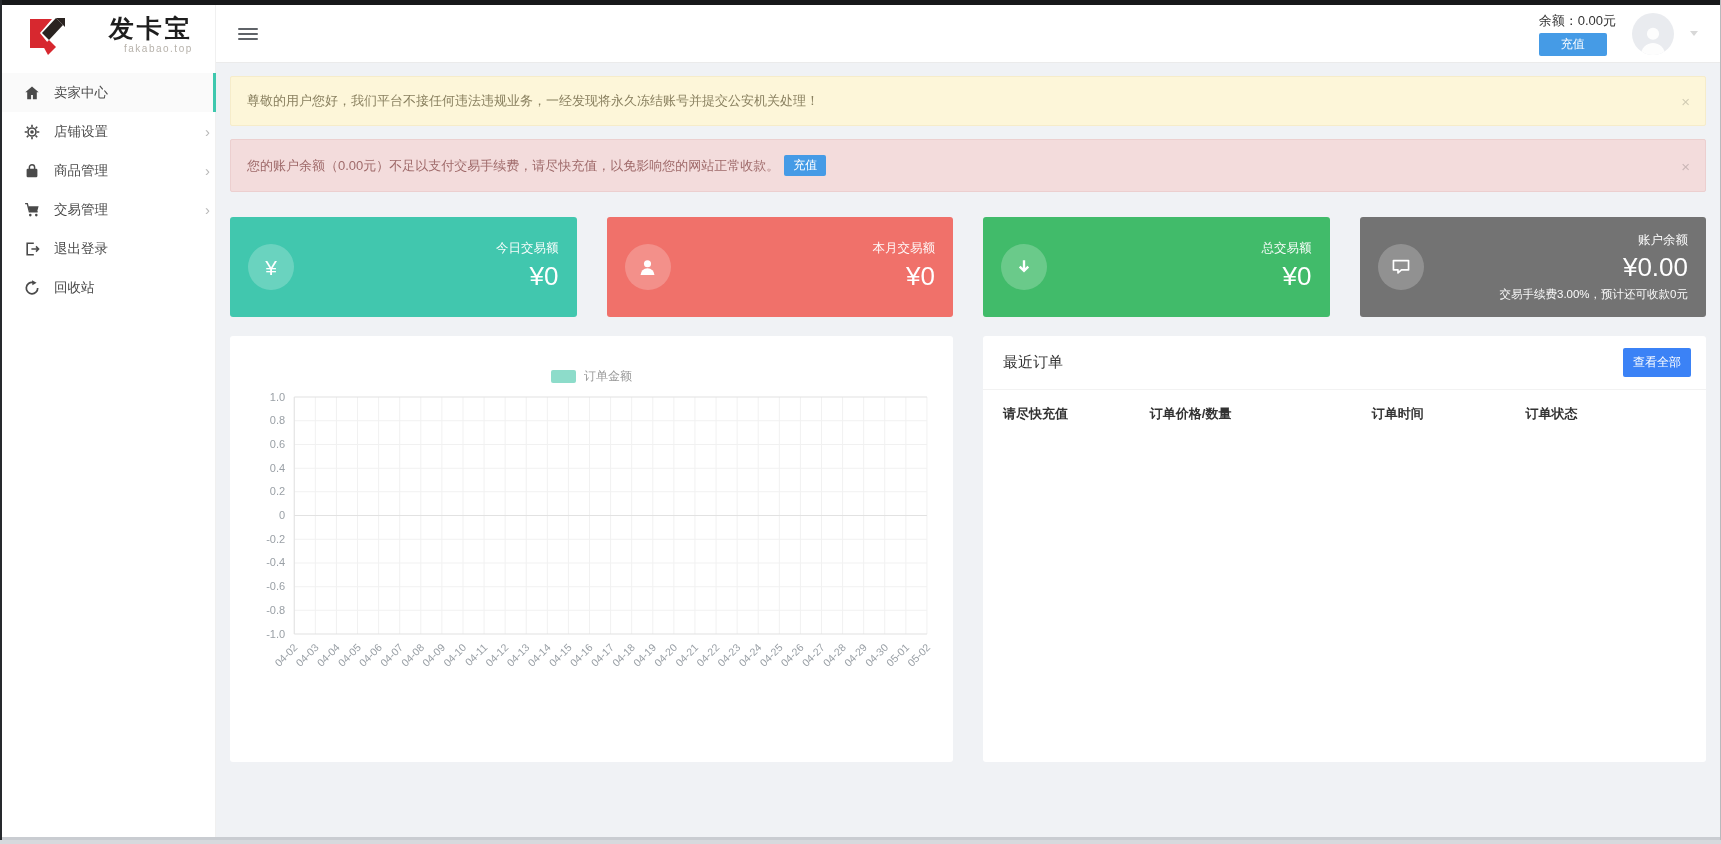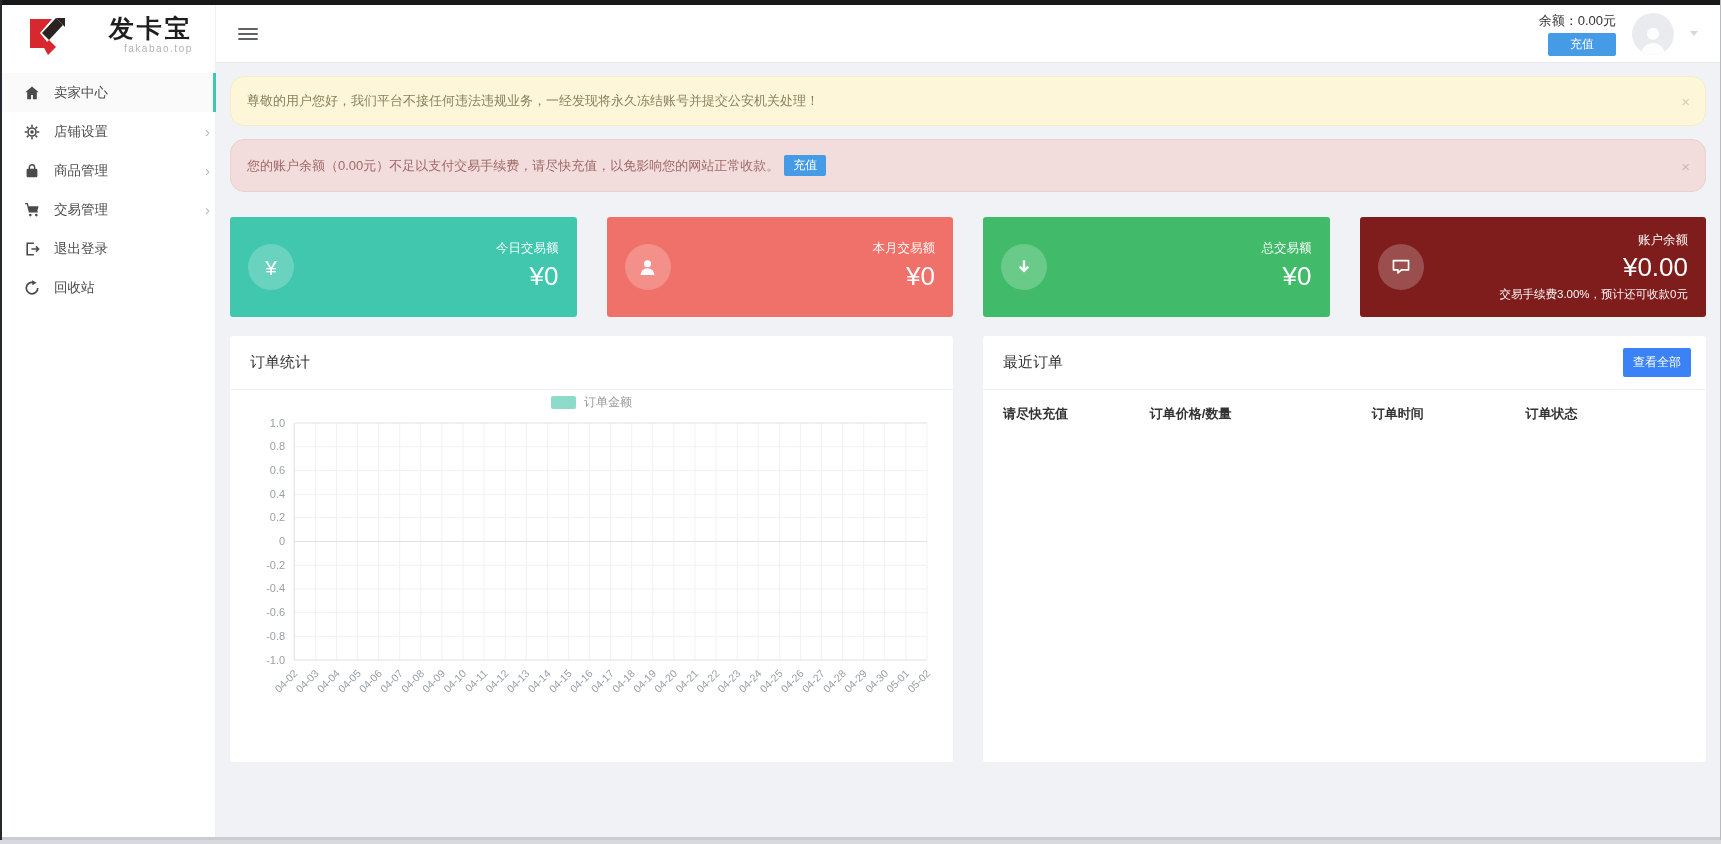--- a/index.html
+++ b/index.html
@@ -25,31 +25,31 @@
   .sb-arrow { margin-left:auto; color:#b9b9b9; font-size:15px; line-height:1; }
   .sb-item.active { background:#fafafa; }
   .sb-item.active::after { content:''; position:absolute; right:-1px; top:0; bottom:0; width:3px; background:#3ec8ae; }
 
   
   .header { position:absolute; left:214px; right:0; top:5px; height:58px; background:#fff;
             border-bottom:1px solid #ebebeb; display:flex; align-items:center; padding:0 22px; z-index:4; }
   .hamburger { width:20px; display:flex; flex-direction:column; gap:3px; cursor:pointer; padding:4px 0; }
   .hamburger i { display:block; height:2px; background:#5f6368; border-radius:1px; }
   .header-right { margin-left:auto; display:flex; align-items:center; gap:16px; }
-  .balance-group { display:flex; flex-direction:column; align-items:flex-end; gap:3px; }
+  .balance-group { display:flex; flex-direction:column; align-items:flex-start; gap:3px; }
   .balance-text { font-size:13px; color:#333; }
   .recharge-btn { background:#459be6; color:#fff; font-size:12px; padding:3px 22px; border:none; border-radius:2px; cursor:pointer; }
   .avatar { width:42px; height:42px; border-radius:50%; background:#e9ebef; overflow:hidden;
             display:flex; align-items:flex-end; justify-content:center; cursor:pointer; }
   .caret { width:0; height:0; border-left:4px solid transparent; border-right:4px solid transparent;
            border-top:5px solid #d8d8d8; cursor:pointer; }
 
   
   .content { position:absolute; left:214px; right:0; top:63px; bottom:3px; padding:13px 14px; overflow:hidden; }
-  .alert { position:relative; border-radius:14px; padding:15px 40px 15px 16px; font-size:13px; margin-bottom:13px; }
+  .alert { position:relative; border-radius:2px; padding:15px 40px 15px 16px; font-size:13px; margin-bottom:13px; }
   .alert-warning { background:#fdf6d9; border:1px solid #f6ecca; color:#8a8160; }
   .alert-danger  { background:#f3dcdc; border:1px solid #eccfcf; color:#9f6a6a; }
   .alert-close { position:absolute; right:15px; top:50%; transform:translateY(-50%); color:rgba(0,0,0,.18);
                  font-size:15px; cursor:pointer; }
   .mini-recharge { display:inline-block; background:#459be6; color:#fff; padding:2px 9px; border-radius:2px;
                    font-size:12px; margin-left:5px; cursor:pointer; vertical-align:1px; }
 
   .cards { display:grid; grid-template-columns:repeat(4,1fr); gap:30px; margin-top:25px; }
   .stat-card { height:100px; border-radius:3px; color:#fff; display:flex; align-items:center; padding:0 18px; }
   .card-icon { width:46px; height:46px; flex:none; border-radius:50%; background:rgba(255,255,255,.22);
@@ -58,21 +58,21 @@
   .card-label { font-size:12.5px; opacity:.96; }
   .card-value { font-size:26px; font-weight:500; margin-top:3px; }
   .card-note  { font-size:11.5px; margin-top:3px; opacity:.97;margin-left:48px; }
 
   .panels { display:grid; grid-template-columns:1fr 1fr; gap:30px; margin-top:19px; }
   .panel { background:#fff; border-radius:3px; min-height:426px; }
   .panel-header { height:54px; padding:0 15px 0 20px; display:flex; align-items:center;
                   font-size:15px; color:#333; border-bottom:1px solid #f2f2f2; }
   .view-all-btn { margin-left:auto; background:#3b82f6; color:#fff; border:none; border-radius:2px;
                   font-size:12px; padding:6px 10px; cursor:pointer; }
-  .legend { display:flex; justify-content:center; align-items:center; gap:8px; margin:4px 0 0; cursor:pointer; }
+  .legend { display:flex; justify-content:center; align-items:center; gap:8px; margin:32px 0 0; cursor:pointer; }
   .legend-swatch { width:25px; height:13px; border-radius:2px; }
   .legend-label { font-size:12px; color:#999; }
   .chart-wrap { padding:0 14px 0 6px; }
   .chart-wrap svg { width:100%; display:block; font-family:"Liberation Sans","DejaVu Sans",sans-serif; }
 
   .table-header { display:grid; grid-template-columns:21.5% 32.5% 22.5% 23.5%; padding:15px 20px 10px; }
   .table-header span { font-size:13px; font-weight:bold; color:#333; }
 </style>
 </head>
 <body>
@@ -232,40 +232,37 @@
               <path d="M8 2v9M4.2 7.6 8 11.4l3.8-3.8" fill="none" stroke="#fff" stroke-width="2.1"></path>
             </svg>
           </div>
     <div class="card-right">
       <div class="card-label">总交易额</div>
       <div class="card-value">¥0</div>
 
     </div>
   </div>
 
-  <div class="stat-card" style="background: #7f1d1d;">
+  <div class="stat-card" style="background: #737373;">
     <div class="card-icon">
             <svg width="20" height="20" viewBox="0 0 18 18">
               <path d="M2.2 3.2h13.6v8.4H9.4l-3.1 2.7v-2.7H2.2z" fill="none" stroke="#fff" stroke-width="1.5" stroke-linejoin="round"></path>
             </svg>
           </div>
     <div class="card-right">
       <div class="card-label">账户余额</div>
       <div class="card-value">¥0.00</div>
       <div class="card-note">交易手续费3.00%，预计还可收款0元</div>
     </div>
   </div>
 </div>
 
     <div class="panels">
 
       <section class="panel">
-        <div class="panel-header">
-          <span>订单统计</span>
-        </div>
         <div class="legend">
           <span class="legend-swatch" style="background: rgb(141, 220, 202);"></span>
           <span class="legend-label">订单金额</span>
         </div>
         <div class="chart-wrap">
           <svg viewBox="0 0 700 326">
               <line x1="58" y1="12" x2="58" y2="248" stroke="#f1f1f1" stroke-width="1"></line>
               <text x="62" y="262" fill="#9aa0a6" font-size="10.5" text-anchor="end" transform="rotate(-45 62 262)">04-02</text>
               <line x1="79" y1="12" x2="79" y2="248" stroke="#f1f1f1" stroke-width="1"></line>
               <text x="83" y="262" fill="#9aa0a6" font-size="10.5" text-anchor="end" transform="rotate(-45 83 262)">04-03</text>

